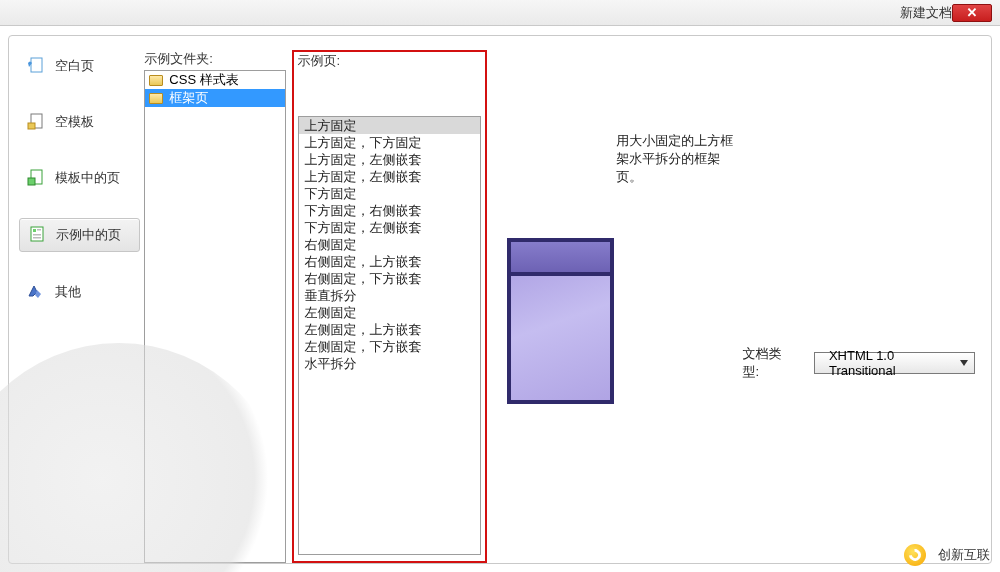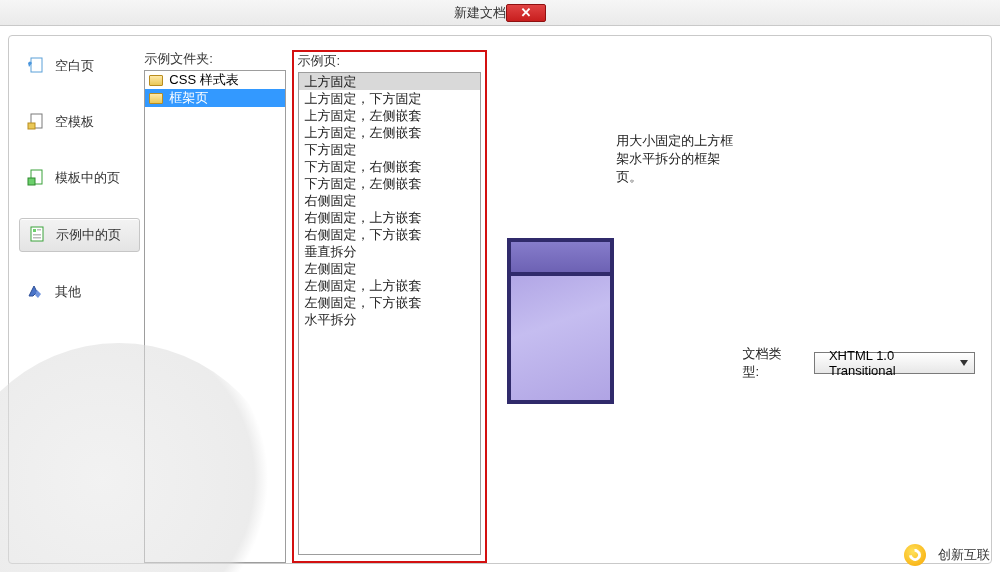--- a/index.html
+++ b/index.html
@@ -1,39 +1,39 @@
 <!DOCTYPE html>
 <html><head>
 <meta charset="utf-8">
 <style>
 * { box-sizing: border-box; margin: 0; padding: 0; font-family: "Microsoft YaHei", SimSun, sans-serif; font-size: 13px; }
 body { width: 1000px; height: 572px; background: #fff; overflow: hidden; position: relative; }
 
-.titlebar { height: 26px; background: linear-gradient(#f6f6f6,#eaeaea); border-bottom: 1px solid #c9c9c9; display: flex; align-items: center; padding: 0 8px; justify-content: center; }
+.titlebar { height: 26px; background: linear-gradient(#f6f6f6,#eaeaea); border-bottom: 1px solid #c9c9c9; display: flex; align-items: center; padding: 0 8px; justify-content: flex-end; }
 .titlebar .title { color: #333; }
 .titlebar .close { width: 40px; height: 18px; background: linear-gradient(#e04343,#c81e1e); border: 1px solid #8e1010; border-radius: 2px; display: flex; align-items: center; justify-content: center; color: #fff; font-weight: bold; cursor: pointer; }
 
 .frame { position: absolute; top: 35px; left: 8px; right: 8px; bottom: 8px; border: 1px solid #c9c9c9; border-radius: 4px; background: #fff; display: flex; }
 
 .sidebar { width: 185px; padding: 14px 4px 14px 10px; display: flex; flex-direction: column; gap: 24px; }
 .side-item { display: flex; align-items: center; gap: 8px; padding: 6px 6px; border-radius: 3px; cursor: pointer; color: #333; }
 .side-item.selected { background: linear-gradient(#f3f3f3,#e4e4e4); border: 1px solid #c6c6c6; box-shadow: inset 0 1px 0 #fff; }
 .side-icon { width: 22px; height: 20px; display: inline-flex; align-items: center; justify-content: center; }
 
 .col-label { color: #333; margin-bottom: 2px; }
 
 .folder-col { width: 205px; padding-top: 14px; display: flex; flex-direction: column; padding-right: 6px; }
 .folder-list { flex: 1; border: 1px solid #9d9d9d; background: #fff; overflow: auto; }
 .folder-row { height: 18px; display: flex; align-items: center; gap: 6px; padding: 0 4px; cursor: pointer; }
 .folder-row.selected { background: #3399ff; color: #fff; }
 .folder-icon { width: 14px; height: 11px; background: linear-gradient(#ffe9a8,#e9c858); border: 1px solid #b98d1f; border-radius: 1px; }
 
 .page-col { width: 276px; padding-top: 14px; display: flex; flex-direction: column; }
 .page-col-border { border: 2px solid #d31010; padding: 0 4px 6px 4px; flex: 1; display: flex; flex-direction: column; }
-.page-list { flex: 1; border: 1px solid #9d9d9d; background: #fff; overflow: auto; }
+.page-list { flex: 1; border: 1px solid #9d9d9d; background: #fff; overflow: auto; margin-top: 44px; }
 .page-row { height: 17px; display: flex; align-items: center; padding: 0 6px; cursor: pointer; color: #222; }
 .page-row.selected { background: #d9d9d9; }
 
 .right-col { flex: 1; padding: 50px 16px 8px 20px; display: flex; flex-direction: row; align-items: center; position: relative; }
 .preview { width: 205px; height: 166px; border: 4px solid #302a6b; background: linear-gradient(160deg,#a79ae0 0%,#c5bdf0 50%,#b0a4e4 100%); position: relative; }
 .preview .topband { position: absolute; top: 0; left: 0; right: 0; height: 34px; background: linear-gradient(#867ccb,#6d62b4); border-bottom: 4px solid #302a6b; }
 .desc { color: #222; margin-top: 46px; align-self: flex-start; padding-left: 2px; }
 .doc-row { align-self: stretch; display: flex; align-items: center; gap: 26px; margin-top: 84px; padding-left: 2px; }
 .doc-row label { color: #222; }
 .dropdown { width: 190px; height: 22px; border: 1px solid #7a7a7a; background: linear-gradient(#fff,#e7e7e7); display: flex; align-items: center; padding: 0 14px; font-family: monospace; font-size: 12px; position: relative; cursor: pointer; }

